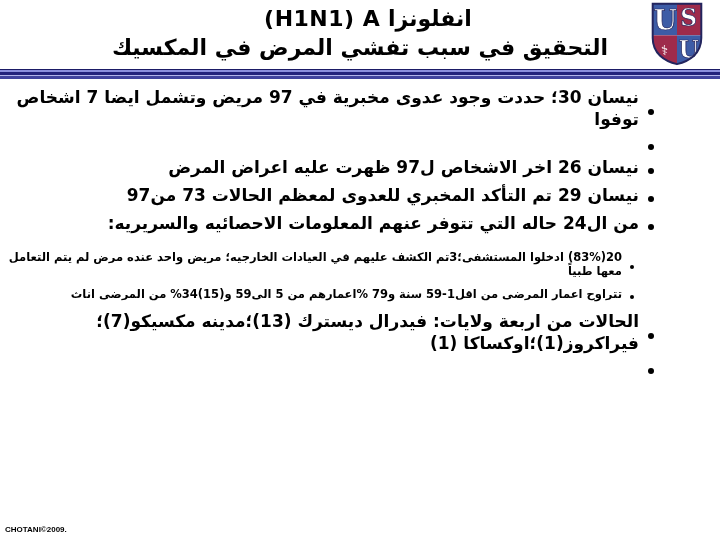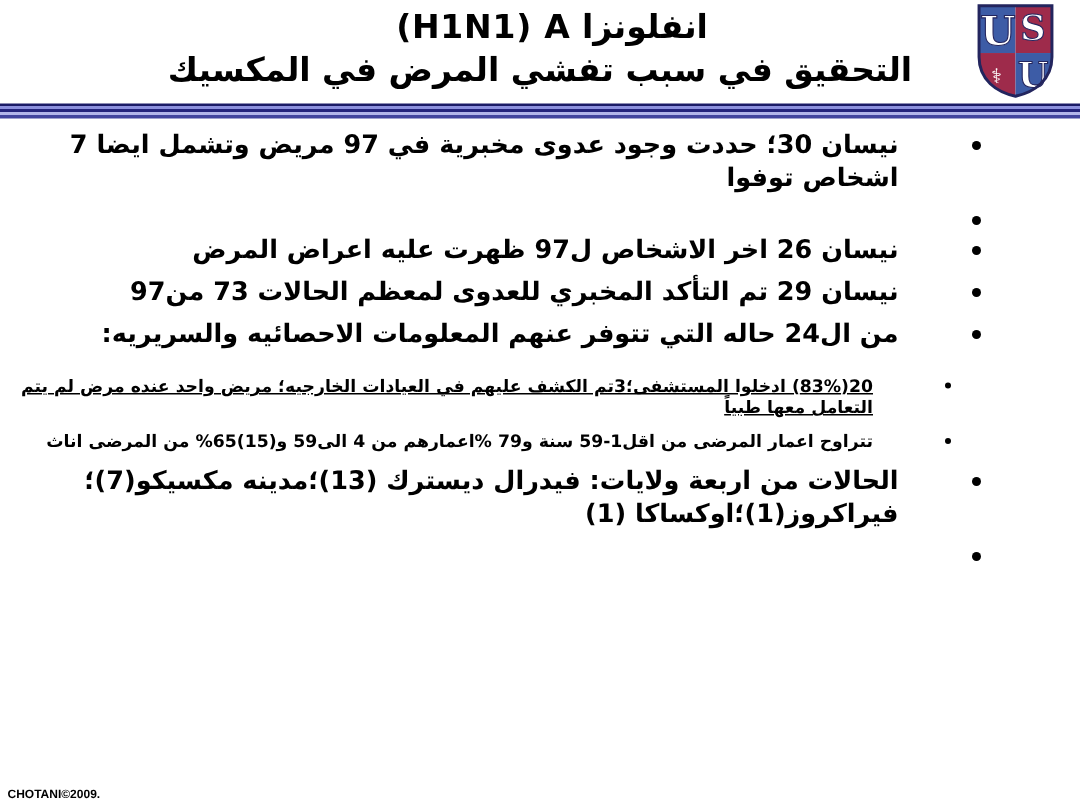--- a/index.html
+++ b/index.html
@@ -38,27 +38,27 @@
 
   
   .content{
     position:absolute;top:86px;left:8px;right:10px;
     direction:rtl;font-weight:bold;
   }
   .intro{
     margin:0 0 9px 0;font-size:17px;line-height:22px;text-align:right;
   }
   ul.bullets{list-style:none;margin:0;padding:0;}
-  li{display:flex;align-items:flex-start;text-align:right;gap:40px;}
+  li{display:flex;align-items:center;text-align:right;}
   li .txt{flex:1 1 auto;text-align:right;}
   li.l1{font-size:17px;line-height:22px;padding-right:56px;margin-bottom:6px;}
   li.l1 .dot{flex:0 0 auto;width:6px;height:6px;border-radius:50%;background:#000;margin:8px 0 0 9px;}
   li.l2{font-size:11.5px;line-height:14px;padding-right:76px;margin-bottom:9px;}
   li.l2 .dot{flex:0 0 auto;width:4px;height:4px;border-radius:50%;background:#000;margin:5px 0 0 8px;}
-  li.gap-above{margin-top:16px;text-decoration:underline;}
+  li.gap-above{margin-top:16px;}
 
   
   .credit{
     position:absolute;left:5px;bottom:6px;
     font-size:8px;font-weight:bold;letter-spacing:0px;
     font-family:"Liberation Sans", sans-serif;direction:ltr;
   }
 </style>
 </head>
 <body>
@@ -117,21 +117,21 @@
       <li class="l1">
         <span class="dot"></span>
         <span class="txt">من ال24 حاله التي تتوفر عنهم  المعلومات الاحصائيه والسريريه:</span>
       </li>
       <li class="l2 gap-above">
         <span class="dot"></span>
         <span class="txt">20(83%) ادخلوا المستشفى؛3تم الكشف عليهم في العيادات الخارجيه؛ مريض واحد عنده مرض لم يتم التعامل معها طبياً</span>
       </li>
       <li class="l2">
         <span class="dot"></span>
-        <span class="txt">تتراوح اعمار المرضى من اقل1-59 سنة و79 %اعمارهم من 4 الى59 و(15)65% من المرضى اناث</span>
+        <span class="txt">تتراوح اعمار المرضى من اقل1-59 سنة و79 %اعمارهم من 5 الى59 و(15)34% من المرضى اناث</span>
       </li>
       <li class="l1">
         <span class="dot"></span>
         <span class="txt">الحالات من اربعة ولايات: فيدرال ديسترك (13)؛مدينه مكسيكو(7)؛فيراكروز(1)؛اوكساكا (1)</span>
       </li>
       <li class="l1">
         <span class="dot"></span>
       </li>
     </ul>
   </main>

